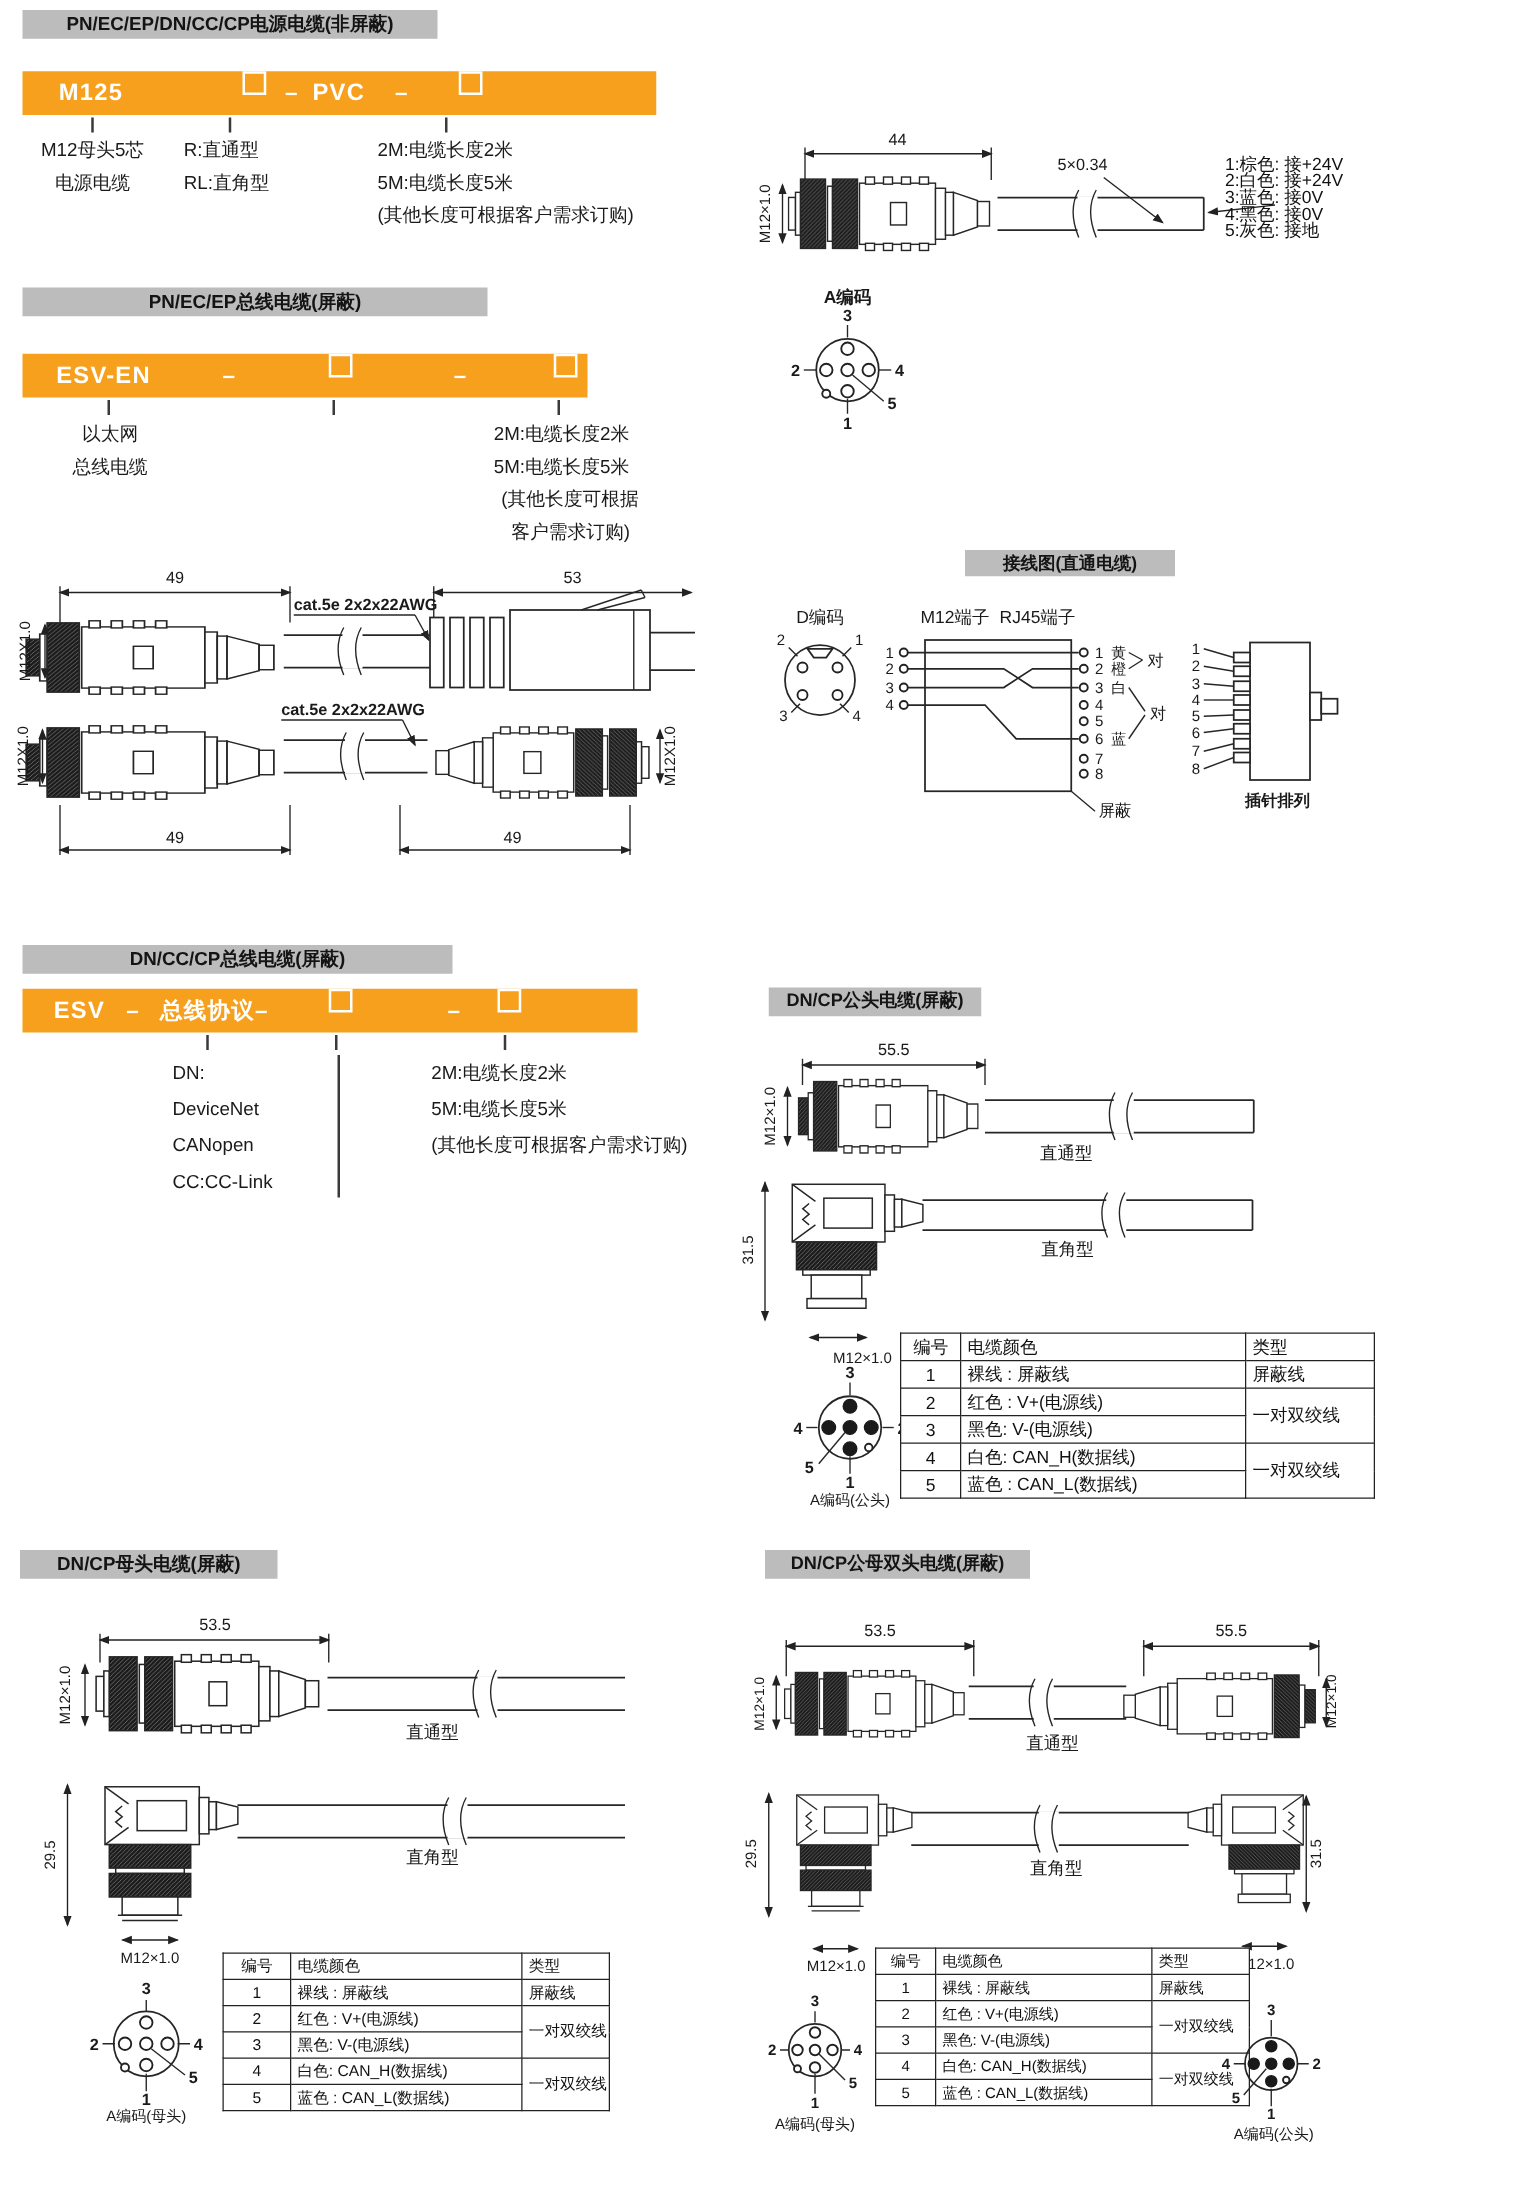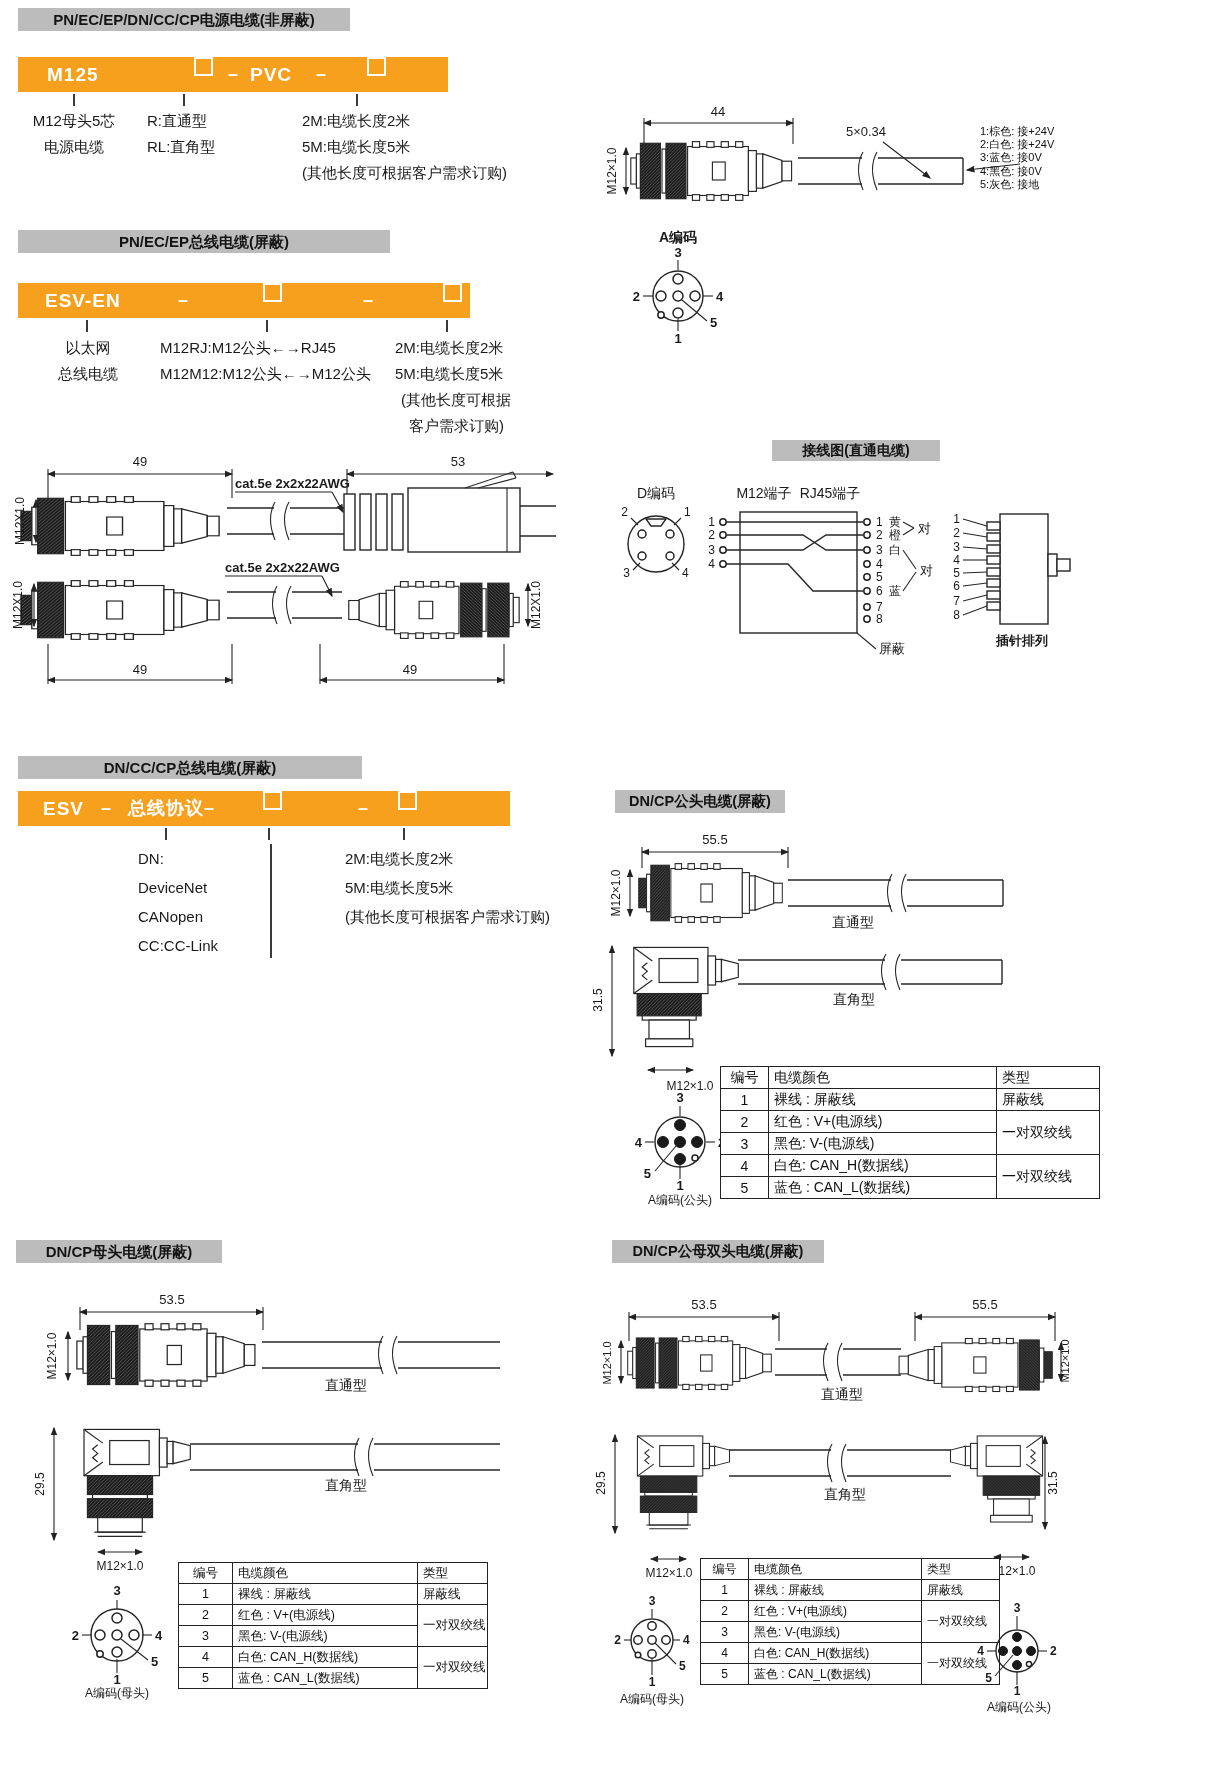--- a/index.html
+++ b/index.html
@@ -12,21 +12,21 @@
   .ocode{font-size:19px;font-weight:bold;letter-spacing:1px;}
   .odash{font-size:18px;font-weight:bold;}
   .obox{position:absolute;top:9px;width:15px;height:15px;border:2px solid #fff;background:transparent;}
   .vtick{position:absolute;width:2px;height:12px;background:#3a3a3a;}
   .vline{position:absolute;width:1.5px;background:#3a3a3a;}
   .tcol{position:absolute;font-size:15px;color:#1a1a1a;white-space:nowrap;}
   .tcol div{height:26px;line-height:26px;}
   .tcol.center{text-align:center;}
   .lh27 div{height:27px;line-height:27px;}
   .lh29 div{height:29px;line-height:29px;}
-  .legend{position:absolute;font-size:11px;color:#111;white-space:nowrap;}
+  .legend{position:absolute;font-size:14px;color:#111;white-space:nowrap;}
   .legend div{height:13.2px;line-height:13.2px;}
   table.wt{position:absolute;border-collapse:collapse;background:#fff;table-layout:fixed;color:#111;}
   .wt th,.wt td{border:1.6px solid #222;padding:0 5px;font-weight:normal;text-align:left;
                 white-space:nowrap;overflow:hidden;}
   .wt .c{text-align:center;padding:0;margin-left:14px;}
   .wt-l td,.wt-l th{height:21px;font-size:14px;}
   .wt-m td,.wt-m th{height:20px;font-size:12.5px;}
   .wt-s td,.wt-s th{height:20px;font-size:12px;}
   svg{position:absolute;overflow:visible;}
   svg text{font-family:"Liberation Sans","DejaVu Sans",sans-serif;fill:#1a1a1a;}
@@ -131,21 +131,21 @@
         <rect x="24" y="84" width="64" height="5"></rect>
         <rect x="32" y="89" width="48" height="22"></rect>
         <rect x="28" y="111" width="56" height="9"></rect>
       </g>
     </symbol>
   </defs>
 </svg>
 
 <div class="gray-h" style="left:18px;top:8px;width:332px">PN/EC/EP/DN/CC/CP电源电缆(非屏蔽)</div>
 
-<div class="obar" style="left:18px;top:57px;width:430px">
+<div class="obar" style="left:18px;top:57px;width:507px">
   <span class="ocode" style="left:29px">M125</span>
   <span class="obox" style="left:176px"></span>
   <span class="odash" style="left:210px">–</span>
   <span class="ocode" style="left:232px">PVC</span>
   <span class="odash" style="left:298px">–</span>
   <span class="obox" style="left:349px"></span>
 </div>
 <div class="vtick" style="left:73px;top:94px"></div>
 <div class="vtick" style="left:183px;top:94px"></div>
 <div class="vtick" style="left:356px;top:94px"></div>
@@ -220,24 +220,20 @@
   <span class="odash" style="left:345px">–</span>
   <span class="obox" style="left:425px"></span>
 </div>
 <div class="vtick" style="left:86px;top:320px"></div>
 <div class="vtick" style="left:266px;top:320px"></div>
 <div class="vtick" style="left:446px;top:320px"></div>
 
 <div class="tcol center" style="left:36px;top:335px;width:104px">
   <div>以太网</div>
   <div>总线电缆</div>
-</div>
-<div class="tcol" style="left:160px;top:335px">
-  <div>M12RJ:M12公头←→RJ45</div>
-  <div>M12M12:M12公头←→M12公头</div>
 </div>
 <div class="tcol" style="left:395px;top:335px">
   <div>2M:电缆长度2米</div>
   <div>5M:电缆长度5米</div>
   <div style="padding-left:6px">(其他长度可根据</div>
   <div style="padding-left:14px">客户需求订购)</div>
 </div>
 
 <svg style="left:10px;top:448px" width="548" height="246">
 

